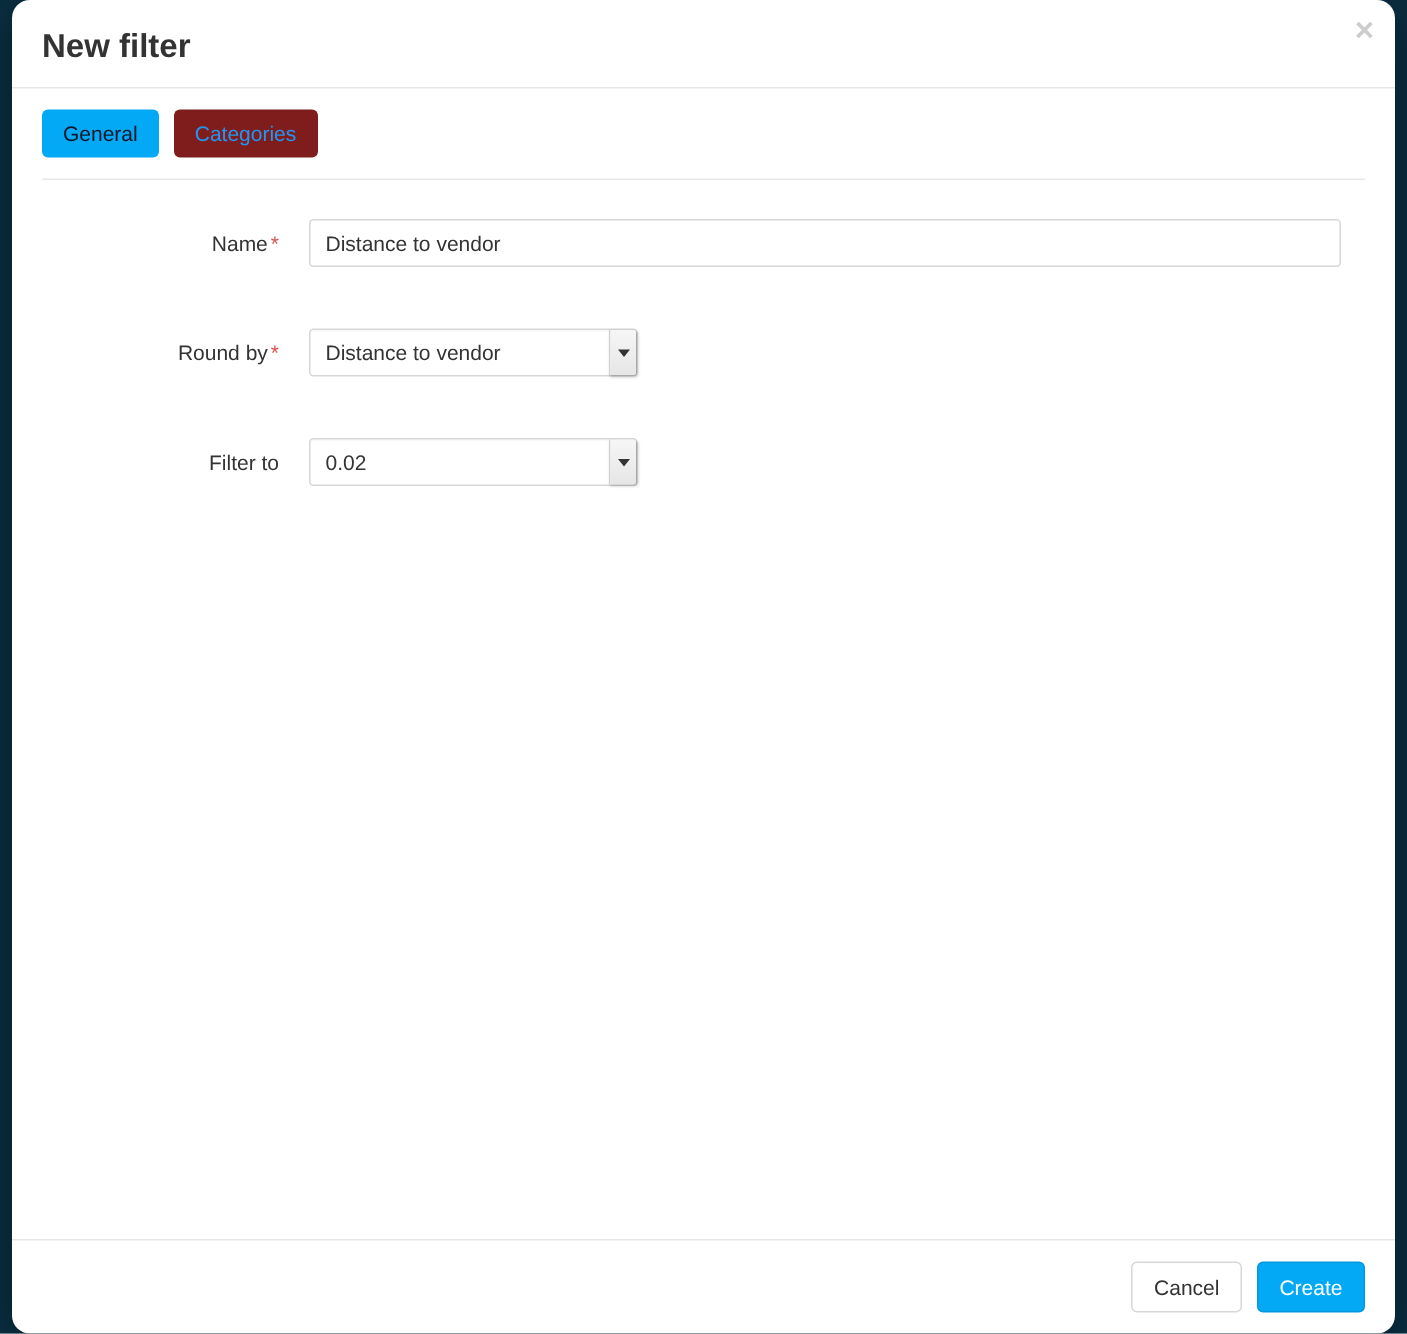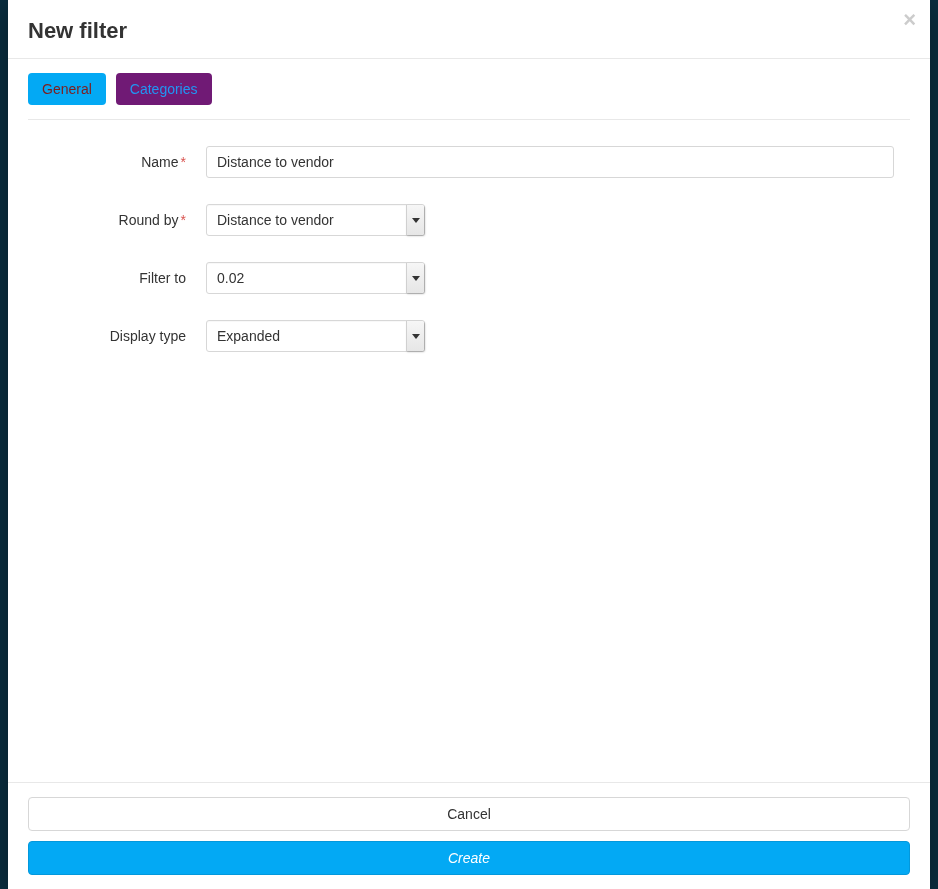--- a/index.html
+++ b/index.html
@@ -22,21 +22,21 @@
       inset: 0;
       background: rgba(10, 40, 60, 0.6);
     }
     .modal {
       position: absolute;
       left: 8px;
       right: 8px;
       top: 0;
       bottom: 0;
       background: #fff;
-      border-radius: 0;
+      border-radius: 12px;
       box-shadow: 0 5px 30px rgba(0,0,0,0.4);
       display: flex;
       flex-direction: column;
     }
     .modal-header {
       padding: 18px 20px 14px 20px;
       border-bottom: 1px solid #e8e8e8;
       display: flex;
       align-items: flex-start;
       justify-content: space-between;
@@ -67,33 +67,33 @@
       gap: 10px;
     }
     .tab {
       padding: 8px 14px;
       border-radius: 4px;
       cursor: pointer;
       font-size: 14px;
     }
     .tab.active {
       background: #03a9f4;
-      color: #7f1d1d;
+      color: #0f172a;
     }
     .tab.inactive {
-      background: #701a75;
+      background: #7f1d1d;
       color: #2196f3;
     }
     .form-area {
       padding-top: 26px;
     }
     .form-row {
       display: flex;
       align-items: center;
-      margin-bottom: 26px;
+      margin-bottom: 41px;
     }
     .form-label {
       width: 178px;
       text-align: right;
       padding-right: 20px;
       font-size: 14px;
       color: #333;
     }
     .required-star {
       color: #d9534f;
@@ -154,42 +154,40 @@
       border-left: 4px solid transparent;
       border-right: 4px solid transparent;
       border-top: 5px solid #333;
     }
     .modal-footer {
       border-top: 1px solid #e8e8e8;
       padding: 14px 20px;
       display: flex;
       justify-content: flex-end;
       gap: 10px;
-      flex-direction: column;
     }
     .btn {
       height: 34px;
       padding: 0 14px;
       border-radius: 4px;
       font-size: 14px;
       cursor: pointer;
       display: inline-flex;
       align-items: center;
       justify-content: center;
     }
     .btn-default {
       background: #fff;
       border: 1px solid #d7d7d7;
       color: #333;
     }
     .btn-primary {
       background: #03a9f4;
       color: #fff;
       border: 1px solid #0398dc;
-      font-style: italic;
     }
   </style>
 </head>
 <body>
 
 <div class="modal-backdrop"></div>
 
 <div class="modal">
 
   <div class="modal-header">
@@ -231,31 +229,20 @@
           <span>Filter to</span>
         </div>
         <div class="select-wrap">
           <div class="select-display">0.02</div>
           <div class="select-caret">
               <div class="caret-down"></div>
             </div>
         </div>
       </div>
 
-      <div class="form-row">
-        <div class="form-label">
-          <span>Display type</span>
-        </div>
-        <div class="select-wrap">
-          <div class="select-display">Expanded</div>
-          <div class="select-caret">
-              <div class="caret-down"></div>
-            </div>
-        </div>
-      </div>
 
     </div>
   </div>
 
   <div class="modal-footer">
     <div class="btn btn-default">Cancel</div>
     <div class="btn btn-primary">Create</div>
   </div>
 
 </div>

